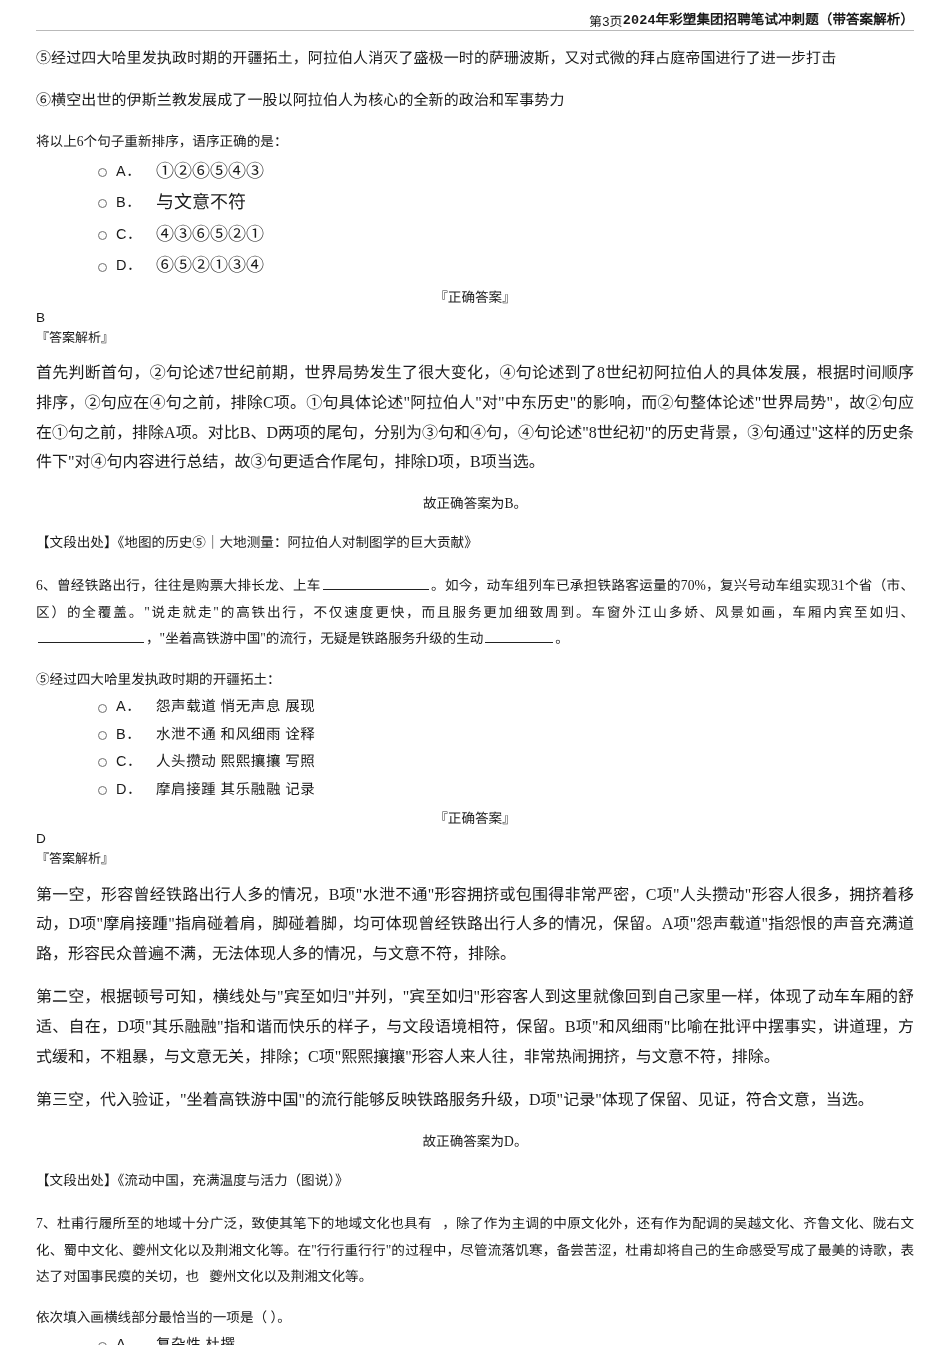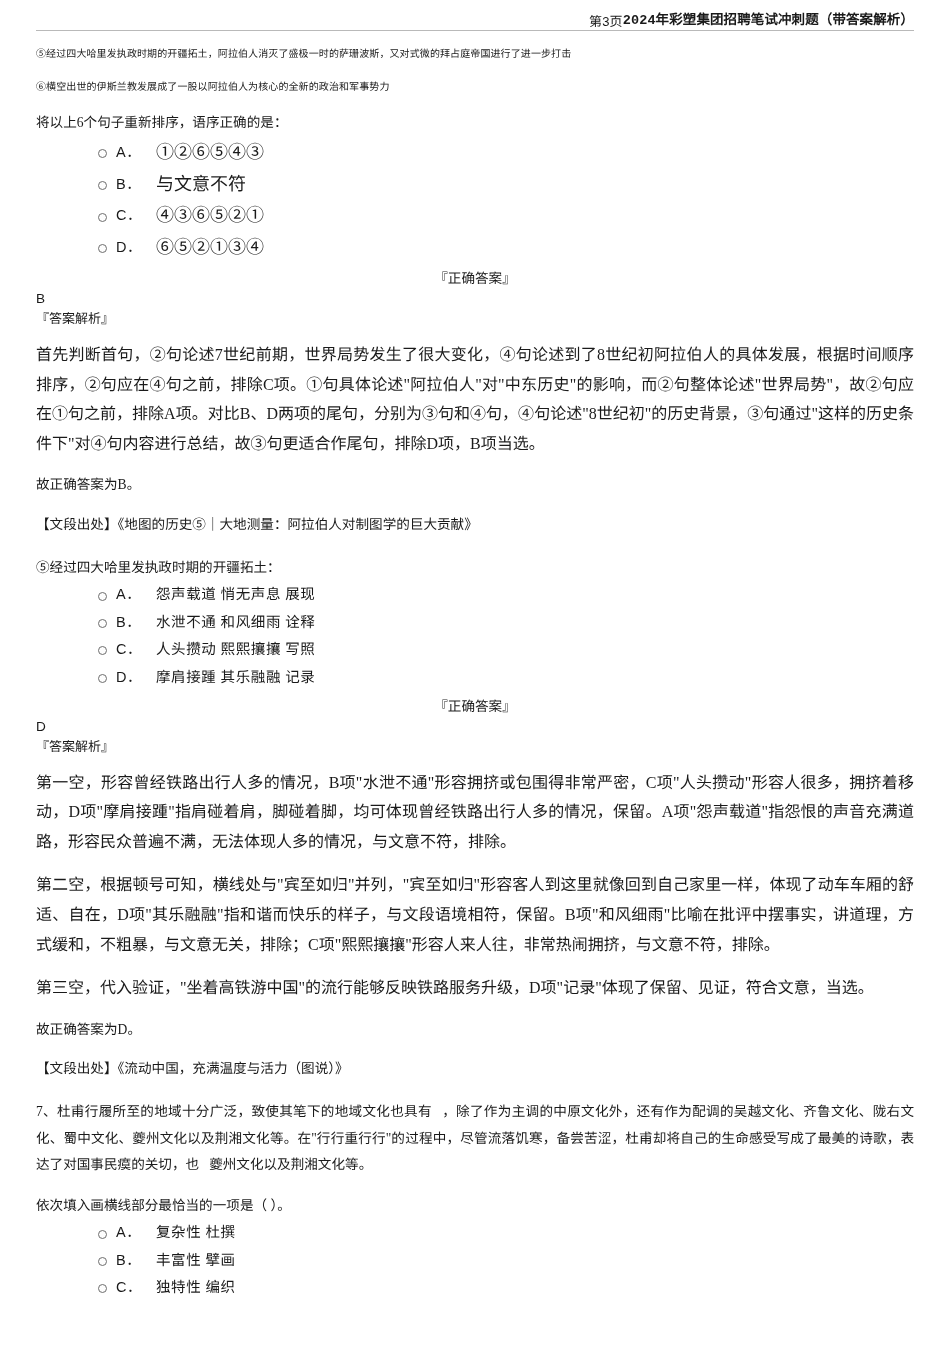--- a/index.html
+++ b/index.html
@@ -46,21 +46,21 @@
     letter-spacing: 0.1px;
     white-space: nowrap;
   }
 
   
   .content {
     margin: 0 36px;
     padding-top: 14px;
   }
   .para {
-    font-size: 10px;
+    font-size: 15px;
     line-height: 1.85;
     margin: 0 0 14px 0;
     text-align: justify;
     letter-spacing: 0.1px;
   }
   .stem {
     font-size: 13.6px;
     line-height: 1.95;
     margin: 0 0 10px 0;
     text-align: justify;
@@ -149,20 +149,21 @@
   .analysis-p {
     font-size: 16px;
     line-height: 1.85;
     margin: 0 0 14px 0;
     text-align: justify;
   }
   .conclusion {
     font-size: 13.6px;
     line-height: 1.85;
     margin: 0 0 14px 0;
+    text-align: center;
   }
   .source {
     font-size: 13.6px;
     line-height: 1.85;
     margin: 0 0 18px 0;
   }
 </style>
 </head>
 <body>
 
@@ -203,20 +204,21 @@
       </li>
     </ul>
 
     <p class="ans-label">『正确答案』</p>
     <p class="ans-value">B</p>
     <p class="analysis-label">『答案解析』</p>
     <p class="analysis-p">首先判断首句，②句论述7世纪前期，世界局势发生了很大变化，④句论述到了8世纪初阿拉伯人的具体发展，根据时间顺序排序，②句应在④句之前，排除C项。①句具体论述"阿拉伯人"对"中东历史"的影响，而②句整体论述"世界局势"，故②句应在①句之前，排除A项。对比B、D两项的尾句，分别为③句和④句，④句论述"8世纪初"的历史背景，③句通过"这样的历史条件下"对④句内容进行总结，故③句更适合作尾句，排除D项，B项当选。</p>
     <p class="conclusion">故正确答案为B。</p>
     <p class="source">【文段出处】《地图的历史⑤｜大地测量：阿拉伯人对制图学的巨大贡献》</p>
 
+    <p class="stem"><span>6、</span><span>曾经铁路出行，往往是购票大排长龙、上车</span><span class="blank w-long"></span><span>。如今，动车组列车已承担铁路客运量的70%，复兴号动车组实现31个省（市、区）的全覆盖。"说走就走"的高铁出行，不仅速度更快，而且服务更加细致周到。车窗外江山多娇、风景如画，车厢内宾至如归、</span><span class="blank w-mid"></span><span>，"坐着高铁游中国"的流行，无疑是铁路服务升级的生动</span><span class="blank w-short"></span><span>。</span></p>
 
     <p class="prompt">⑤经过四大哈里发执政时期的开疆拓土：</p>
 
     <ul class="options">
       <li class="option">
         <span class="radio"></span>
         <span class="opt-letter">A．</span>
         <span class="opt-text">怨声载道 悄无声息 展现</span>
       </li>
       <li class="option">

